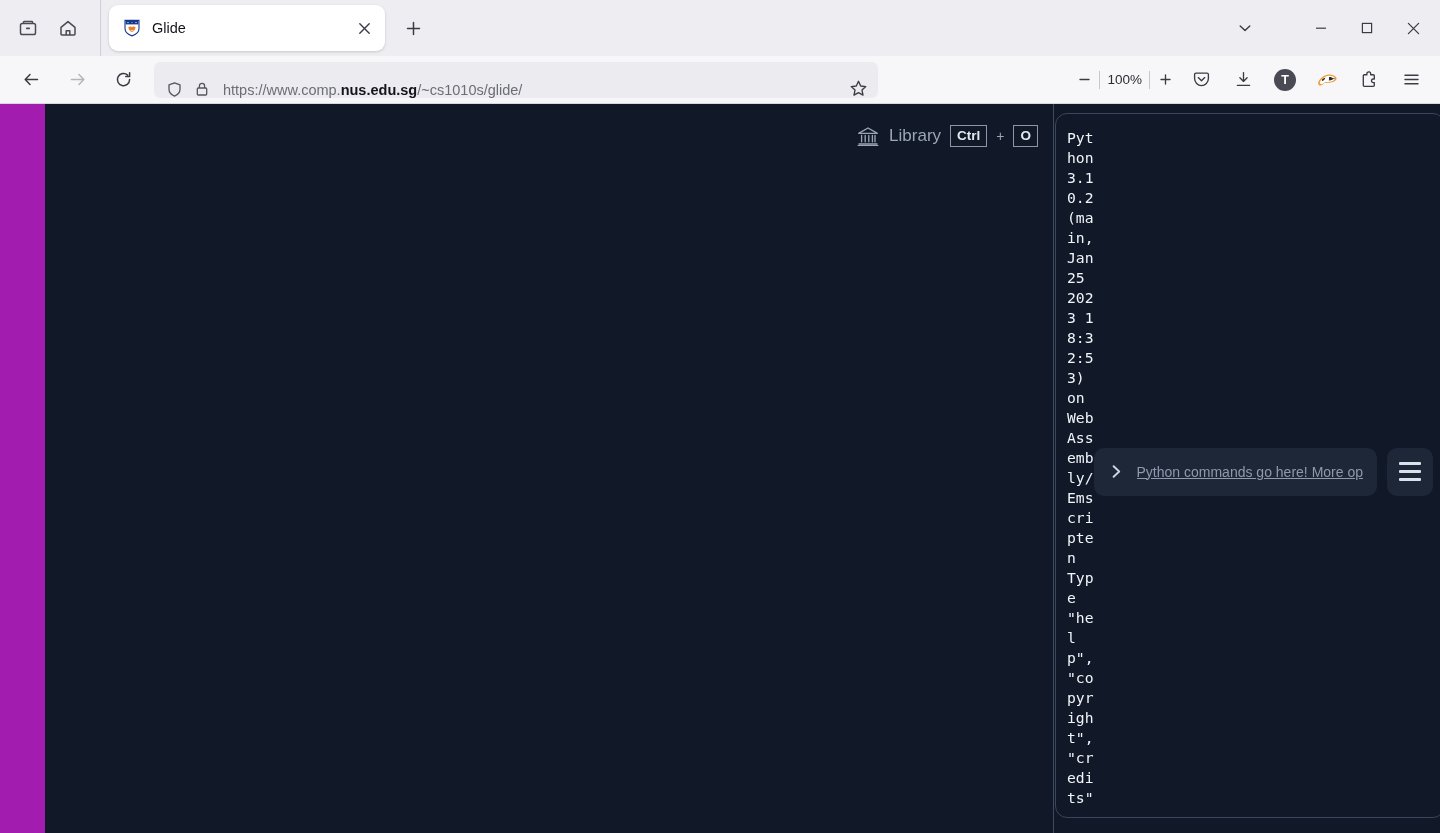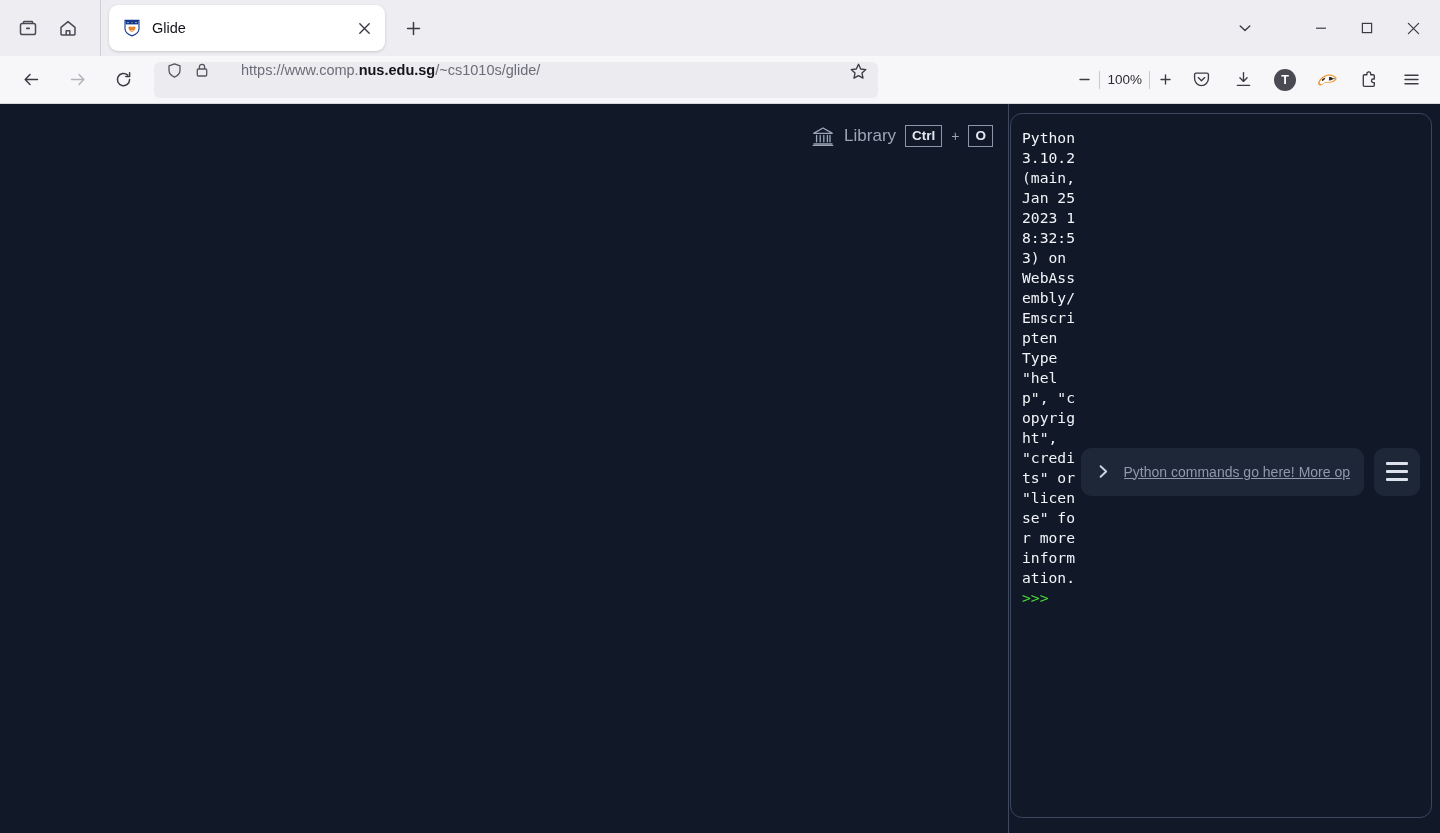--- a/index.html
+++ b/index.html
@@ -87,24 +87,23 @@
     color: #3b3b44; flex: none;
   }
   .nav-btn.disabled { color: #b4b4bd; }
 
   .urlbar {
     flex: 1 1 auto;
     height: 36px;
     margin: 0 6px 0 8px;
     background: #ebebf0;
     border-radius: 6px;
-    display: flex; align-items: flex-start;
+    display: flex; align-items: flex-end;
     padding: 0 10px 0 12px;
     max-width: 724px;
-    gap: 18px;
   }
   .urlbar-icons { display: flex; align-items: center; gap: 11px; margin-right: 13px; color: #55555f; }
   .url-text {
     flex: 1 1 auto; font-size: 14.5px;
     color: #6d6d78;
     white-space: nowrap; overflow: hidden;
   }
   .url-text .dom { color: #15141a; font-weight: 600; }
   .url-star { color: #3b3b44; flex: none; margin-left: 8px; }
 
@@ -129,20 +128,21 @@
     display: flex; align-items: center; justify-content: center;
   }
 
   
   .page {
     flex: 1 1 auto;
     background: #a21caf;
     display: flex;
     position: relative;
     overflow: hidden;
+    padding-left: 45px;
   }
   .canvas-pane {
     width: 1009px;
     background: #111827;
     position: relative;
     border-right: 1px solid #3f4a5e;
     flex: none;
   }
   .library-btn {
     position: absolute;

